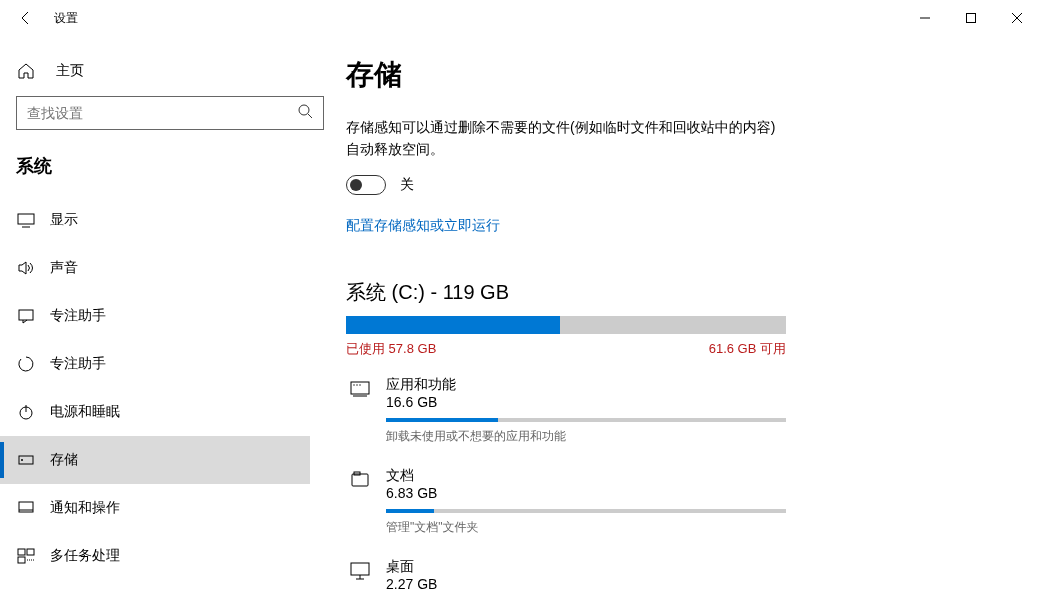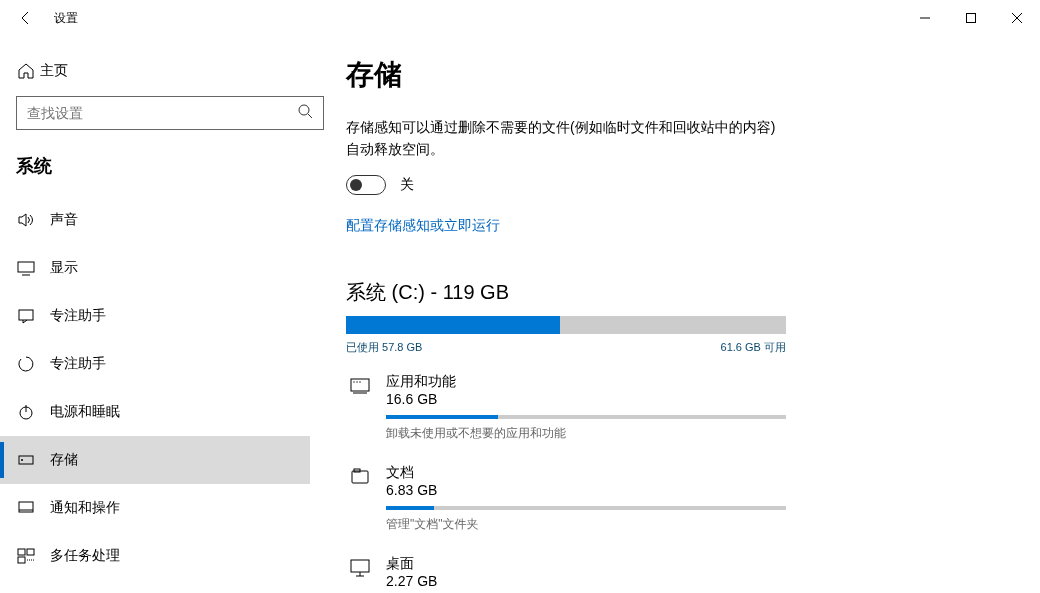--- a/index.html
+++ b/index.html
@@ -7,21 +7,21 @@
 .titlebar { height: 36px; display: flex; align-items: center; padding-left: 10px; }
 .tb-back { width: 32px; height: 32px; display: flex; align-items: center; justify-content: center; cursor: pointer; }
 .tb-title { font-size: 12px; margin-left: 12px; color: #000; }
 .tb-spacer { flex: 1; }
 .tb-btn { width: 46px; height: 32px; display: flex; align-items: center; justify-content: center; cursor: pointer; }
 .tb-btn svg { width: 10px; height: 10px; }
 .main { flex: 1; display: flex; overflow: hidden; }
 .sidebar { width: 310px; border-right: 0; padding-top: 18px; }
 .home { display: flex; align-items: center; padding: 8px 16px; cursor: pointer; }
 .home-icon { width: 20px; display: flex; justify-content: center; }
-.home-label { font-size: 14px; margin-left: 4px; }
+.home-label { font-size: 14px; margin-left: 20px; }
 .search-wrap { padding: 8px 16px 12px 16px; }
 .search { width: 308px; height: 34px; border: 1px solid #666; display: flex; align-items: center; padding: 0 10px; }
 .search input { flex: 1; border: none; outline: none; font-size: 14px; background: transparent; }
 .search-icon { color: #333; }
 .section-header { padding: 12px 16px 10px 16px; font-size: 18px; font-weight: 600; }
 .nav { margin-top: 8px; }
 .nav-item { display: flex; align-items: center; height: 48px; padding: 0 16px; cursor: pointer; position: relative; }
 .nav-item.active { background: #dadada; }
 .nav-item.active::before { content: ""; position: absolute; left: 0; top: 6px; bottom: 6px; width: 4px; background: #0067c0; }
 .nav-icon { width: 20px; display: flex; justify-content: center; color: #000; }
@@ -31,21 +31,21 @@
 .desc { font-size: 14px; line-height: 1.6; color: #000; max-width: 440px; }
 .toggle-row { display: flex; align-items: center; margin-top: 14px; gap: 14px; }
 .toggle { width: 40px; height: 20px; border: 1px solid #333; border-radius: 10px; position: relative; cursor: pointer; }
 .toggle::after { content: ""; position: absolute; left: 3px; top: 3px; width: 12px; height: 12px; background: #333; border-radius: 50%; }
 .toggle-label { font-size: 14px; }
 .config-link { color: #0067c0; font-size: 14px; margin-top: 22px; display: inline-block; cursor: pointer; }
 .drive { margin-top: 44px; }
 .drive-title { font-size: 20px; font-weight: 400; }
 .bar { width: 440px; height: 18px; background: #ccc; margin-top: 10px; position: relative; }
 .bar-fill { height: 100%; background: #0078d4; }
-.bar-row { display: flex; justify-content: space-between; width: 440px; font-size: 11px; margin-top: 6px; color: #0c4a6e; }
+.bar-row { display: flex; justify-content: space-between; width: 440px; font-size: 13px; margin-top: 6px; color: #b91c1c; }
 .drive-desc { font-size: 14px; margin-top: 14px; }
 .cat-list { margin-top: 18px; }
 .cat { display: flex; align-items: flex-start; margin-bottom: 22px; width: 440px; cursor: pointer; }
 .cat-icon { width: 28px; margin-top: 2px; display: flex; justify-content: center; color: #000; }
 .cat-body { flex: 1; margin-left: 12px; }
 .cat-head { display: flex; justify-content: space-between; font-size: 14px; flex-direction: column; }
 .cat-bar { height: 4px; background: #ccc; margin-top: 8px; }
 .cat-fill { height: 100%; background: #0078d4; }
 .cat-sub { font-size: 12px; color: #666; margin-top: 6px; }
 </style>
@@ -97,35 +97,35 @@
               <line x1="11" y1="11" x2="15" y2="15" stroke="#333" stroke-width="1"></line>
             </svg>
         </span>
       </div>
     </div>
     <div class="section-header">系统</div>
     <div class="nav">
       <div class="nav-item">
         <span class="nav-icon">
             <svg width="18" height="18" viewBox="0 0 18 18">
+              <rect x="1" y="3" width="16" height="10" stroke="#000" fill="none"></rect>
+              <line x1="5" y1="16" x2="13" y2="16" stroke="#000"></line>
+            </svg>
+          </span>
+        <span class="nav-label">显示</span>
+      </div>
+      <div class="nav-item">
+        <span class="nav-icon">
+            <svg width="18" height="18" viewBox="0 0 18 18">
               <path d="M2 6 L5 6 L9 3 L9 15 L5 12 L2 12 Z" stroke="#000" fill="none"></path>
               <path d="M11 6 Q14 9 11 12" stroke="#000" fill="none"></path>
               <path d="M13 4 Q18 9 13 14" stroke="#000" fill="none"></path>
             </svg>
           </span>
         <span class="nav-label">声音</span>
-      </div>
-      <div class="nav-item">
-        <span class="nav-icon">
-            <svg width="18" height="18" viewBox="0 0 18 18">
-              <rect x="1" y="3" width="16" height="10" stroke="#000" fill="none"></rect>
-              <line x1="5" y1="16" x2="13" y2="16" stroke="#000"></line>
-            </svg>
-          </span>
-        <span class="nav-label">显示</span>
       </div>
       <div class="nav-item">
         <span class="nav-icon">
             <svg width="18" height="18" viewBox="0 0 18 18">
               <rect x="2" y="3" width="14" height="10" stroke="#000" fill="none"></rect>
               <path d="M6 13 L6 16 L10 13" stroke="#000" fill="none"></path>
             </svg>
           </span>
         <span class="nav-label">专注助手</span>
       </div>

